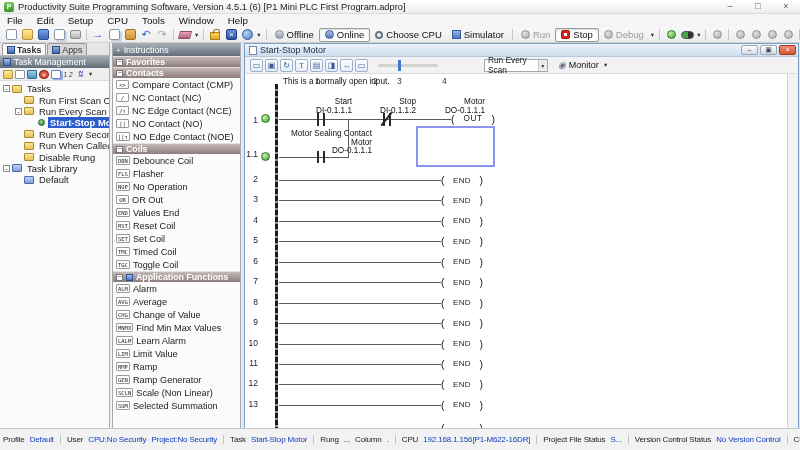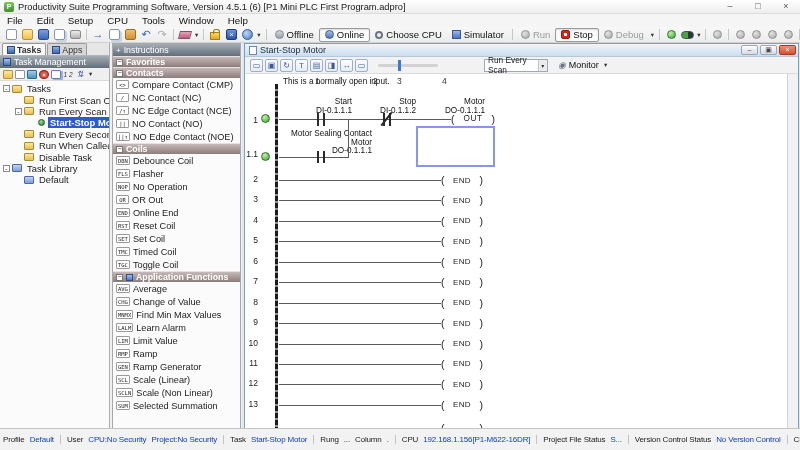--- a/index.html
+++ b/index.html
@@ -309,21 +309,21 @@
       <span class="tlab">Run Every Second</span>
     </div>
       <div class="trow" data-ind="1" data-sel="0" data-icon="folder-yellow" data-exp="none">
       <span class="texp">-</span>
       <span class="tico"></span>
       <span class="tlab">Run When Called</span>
     </div>
       <div class="trow" data-ind="1" data-sel="0" data-icon="folder-yellow" data-exp="none">
       <span class="texp">-</span>
       <span class="tico"></span>
-      <span class="tlab">Disable Task</span>
+      <span class="tlab">Disable Rung</span>
     </div>
       <div class="trow" data-ind="0" data-sel="0" data-icon="folder-blue" data-exp="minus">
       <span class="texp">-</span>
       <span class="tico"></span>
       <span class="tlab">Task Library</span>
     </div>
       <div class="trow" data-ind="1" data-sel="0" data-icon="folder-blue" data-exp="none">
       <span class="texp">-</span>
       <span class="tico"></span>
       <span class="tlab">Default</span>
@@ -382,21 +382,21 @@
       <div class="irow">
       <span class="ibox">NOP</span>
       <span class="ilab">No Operation</span>
     </div>
       <div class="irow">
       <span class="ibox">OR</span>
       <span class="ilab">OR Out</span>
     </div>
       <div class="irow">
       <span class="ibox">END</span>
-      <span class="ilab">Online End</span>
+      <span class="ilab">Values End</span>
     </div>
       <div class="irow">
       <span class="ibox">RST</span>
       <span class="ilab">Reset Coil</span>
     </div>
       <div class="irow">
       <span class="ibox">SET</span>
       <span class="ilab">Set Coil</span>
     </div>
       <div class="irow">
@@ -408,20 +408,24 @@
       <span class="ilab">Toggle Coil</span>
     </div>
     </div>
   <div class="sechdr">
     <span class="colbox">−</span>
     <span class="chk"></span>
     <span>Application Functions</span>
   </div>
   <div>
       <div class="irow">
+      <span class="ibox">ALM</span>
+      <span class="ilab">Alarm</span>
+    </div>
+      <div class="irow">
       <span class="ibox">AVG</span>
       <span class="ilab">Average</span>
     </div>
       <div class="irow">
       <span class="ibox">CHG</span>
       <span class="ilab">Change of Value</span>
     </div>
       <div class="irow">
       <span class="ibox">MNMX</span>
       <span class="ilab">Find Min Max Values</span>
@@ -434,24 +438,20 @@
       <span class="ibox">LIM</span>
       <span class="ilab">Limit Value</span>
     </div>
       <div class="irow">
       <span class="ibox">RMP</span>
       <span class="ilab">Ramp</span>
     </div>
       <div class="irow">
       <span class="ibox">GEN</span>
       <span class="ilab">Ramp Generator</span>
-    </div>
-      <div class="irow">
-      <span class="ibox">SCL</span>
-      <span class="ilab">Scale (Linear)</span>
     </div>
       <div class="irow">
       <span class="ibox">SCLN</span>
       <span class="ilab">Scale (Non Linear)</span>
     </div>
       <div class="irow">
       <span class="ibox">SUM</span>
       <span class="ilab">Selected Summation</span>
     </div>
     </div>

